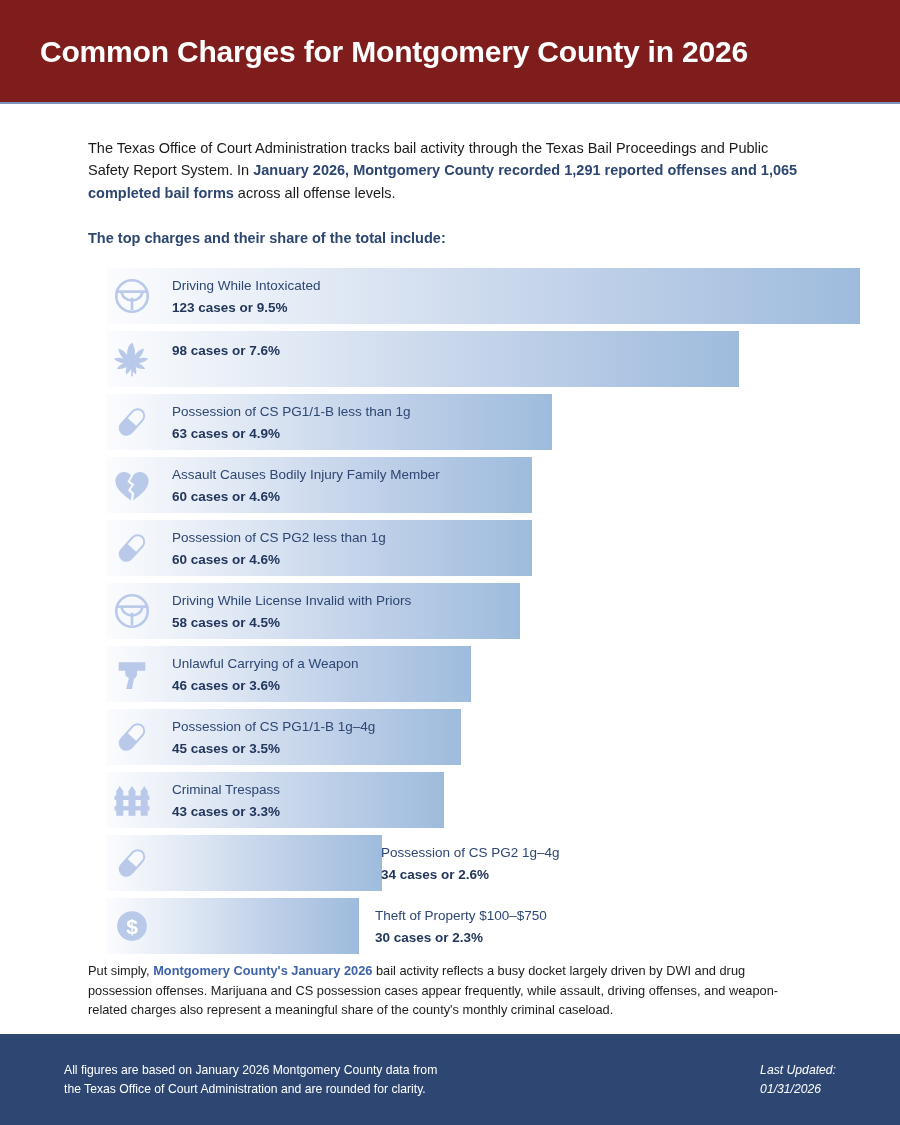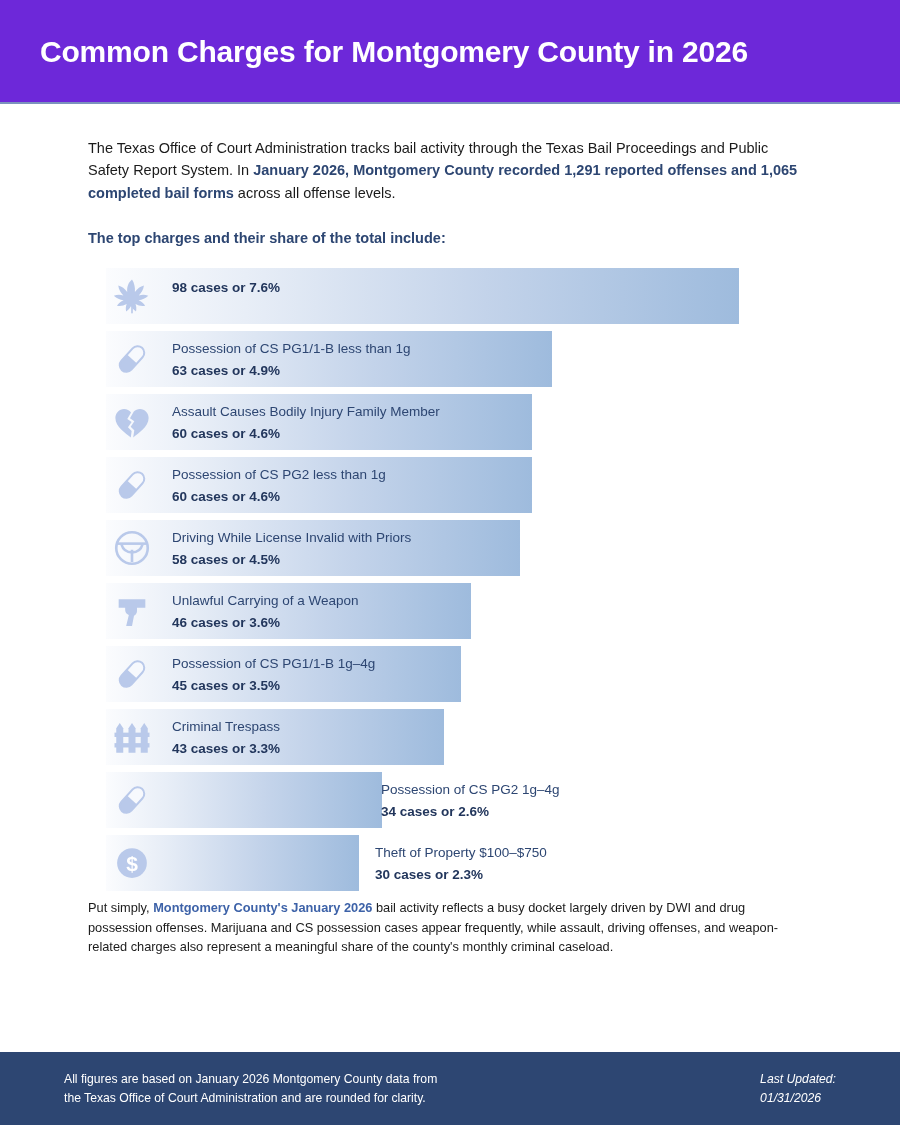--- a/index.html
+++ b/index.html
@@ -10,21 +10,21 @@
     height: 1125px;
     background: #ffffff;
     font-family: "Liberation Sans", sans-serif;
     overflow: hidden;
     position: relative;
   }
 
   
   .header {
     height: 104px;
-    background: #6d28d9;
+    background: #7f1d1d;
     border-bottom: 2px solid #7b93bd;
     display: flex;
     align-items: center;
     padding: 0 40px;
   }
   .header h1 {
     color: #ffffff;
     font-size: 30px;
     font-weight: bold;
     letter-spacing: -0.2px;
@@ -115,21 +115,21 @@
     color: #3d62a8;
     font-weight: bold;
   }
 
   
   .footer {
     position: absolute;
     left: 0;
     bottom: 0;
     width: 900px;
-    height: 73px;
+    height: 91px;
     background: #2d4672;
     display: flex;
     align-items: center;
     justify-content: space-between;
     padding: 0 64px;
   }
   .footer-left {
     color: #ffffff;
     font-size: 12.2px;
     line-height: 1.5;
@@ -151,20 +151,37 @@
 
 <div class="content">
 
   <p class="intro">
     <span>The Texas Office of Court Administration tracks bail activity through the Texas Bail Proceedings and Public Safety Report System. In </span><span class="hl">January 2026, Montgomery County recorded 1,291 reported offenses and 1,065 completed bail forms</span><span> across all offense levels.</span>
   </p>
 
   <p class="subhead">The top charges and their share of the total include:</p>
 
   <div class="chart" id="chart">
+      <div class="bar-row">
+        <div class="bar-fill" style="width: 754px;"></div>
+        <div class="bar-icon">
+          <svg width="42" height="42" viewBox="0 0 48 48">
+            <g fill="none" stroke="#b9c9ea" stroke-width="3">
+              <circle cx="24" cy="24" r="18"></circle>
+              <path d="M7 19h34"></path>
+              <path d="M24 26v14"></path>
+              <path d="M12 20c2 7 6 9 12 9s10-2 12-9"></path>
+            </g>
+          </svg>
+        </div>
+        <div class="bar-text inside">
+          <div class="bar-label">Driving While Intoxicated</div>
+          <div class="bar-value">123 cases or 9.5%</div>
+        </div>
+      </div>
       <div class="bar-row">
         <div class="bar-fill" style="width: 633px;"></div>
         <div class="bar-icon">
           <svg width="44" height="44" viewBox="0 0 48 48">
             <g fill="#b9c9ea">
               <path d="M24 6c2.6 4 3.6 8.6 3.2 13.6C29.8 16 33 13.6 37 12.6c-.6 4.4-2.6 8-5.6 10.8 3.6-1 7-1 10.4.4-3 2.8-6.6 4.4-10.6 4.8 3 1.2 5.4 3.2 7.2 6-3.8.6-7.4 0-10.6-1.8 1 2.6 1.2 5.2.6 8-2.4-1.6-4.2-3.6-5.4-6-1.2 2.4-3 4.4-5.4 6-.6-2.8-.4-5.4.6-8-3.2 1.8-6.8 2.4-10.6 1.8 1.8-2.8 4.2-4.8 7.2-6-4-.4-7.6-2-10.6-4.8 3.4-1.4 6.8-1.4 10.4-.4C11.6 20.6 9.6 17 9 12.6c4 1 7.2 3.4 9.8 7C18.4 14.6 19.4 10 24 6z"></path>
               <rect x="23.1" y="33" width="1.8" height="10" rx="0.8"></rect>
             </g>
           </svg>
         </div>

